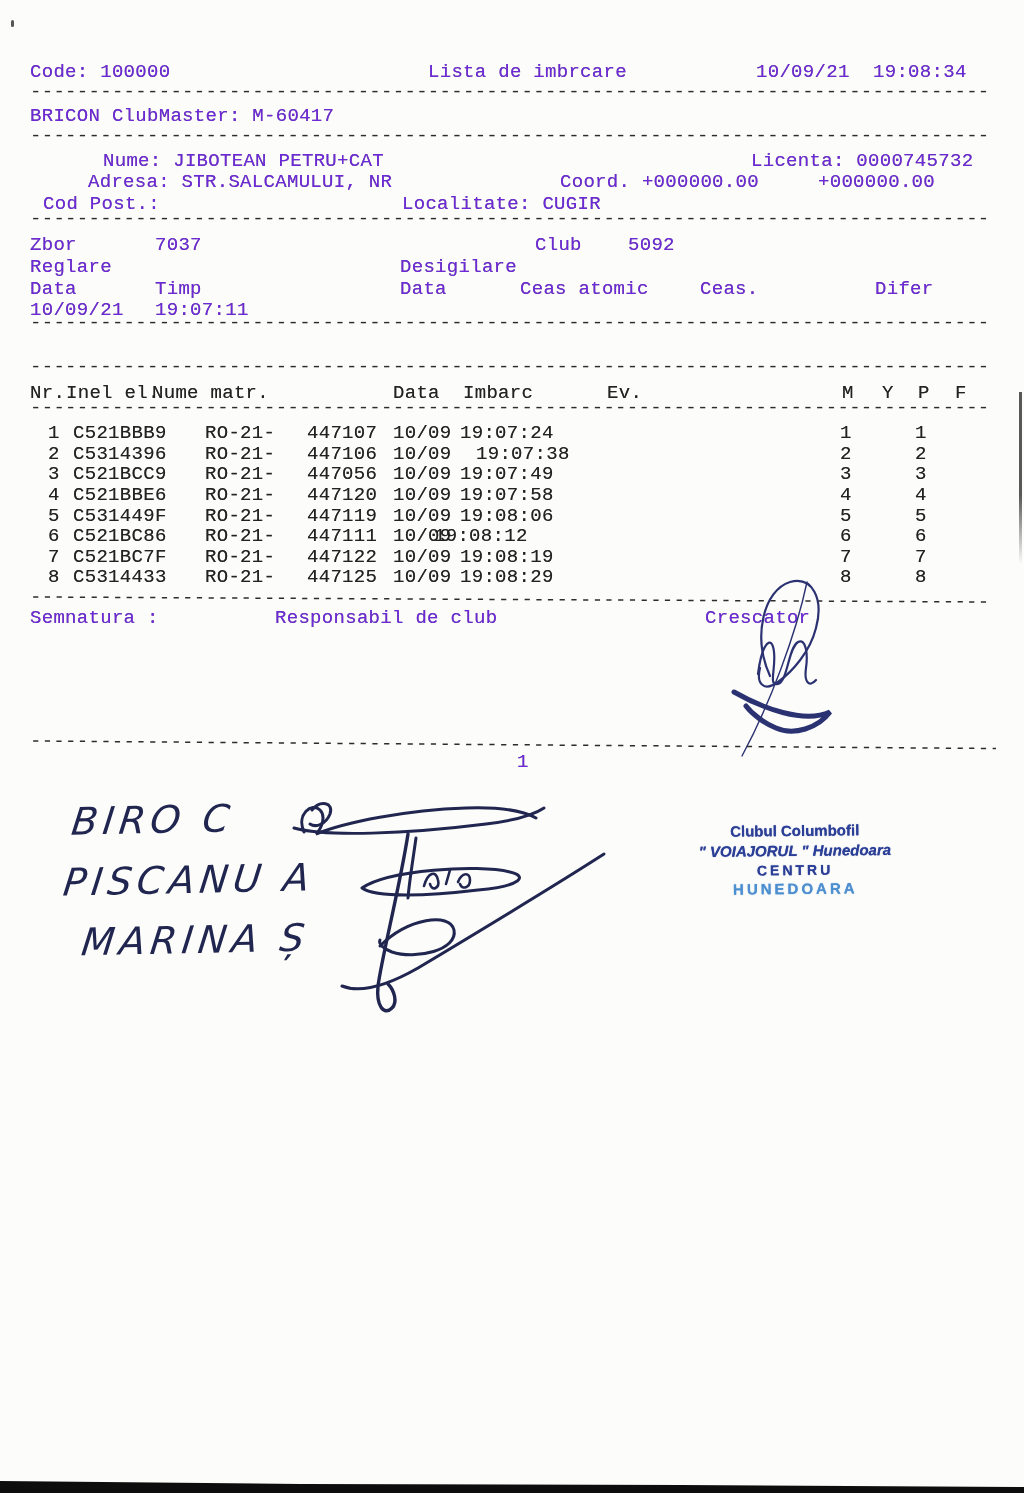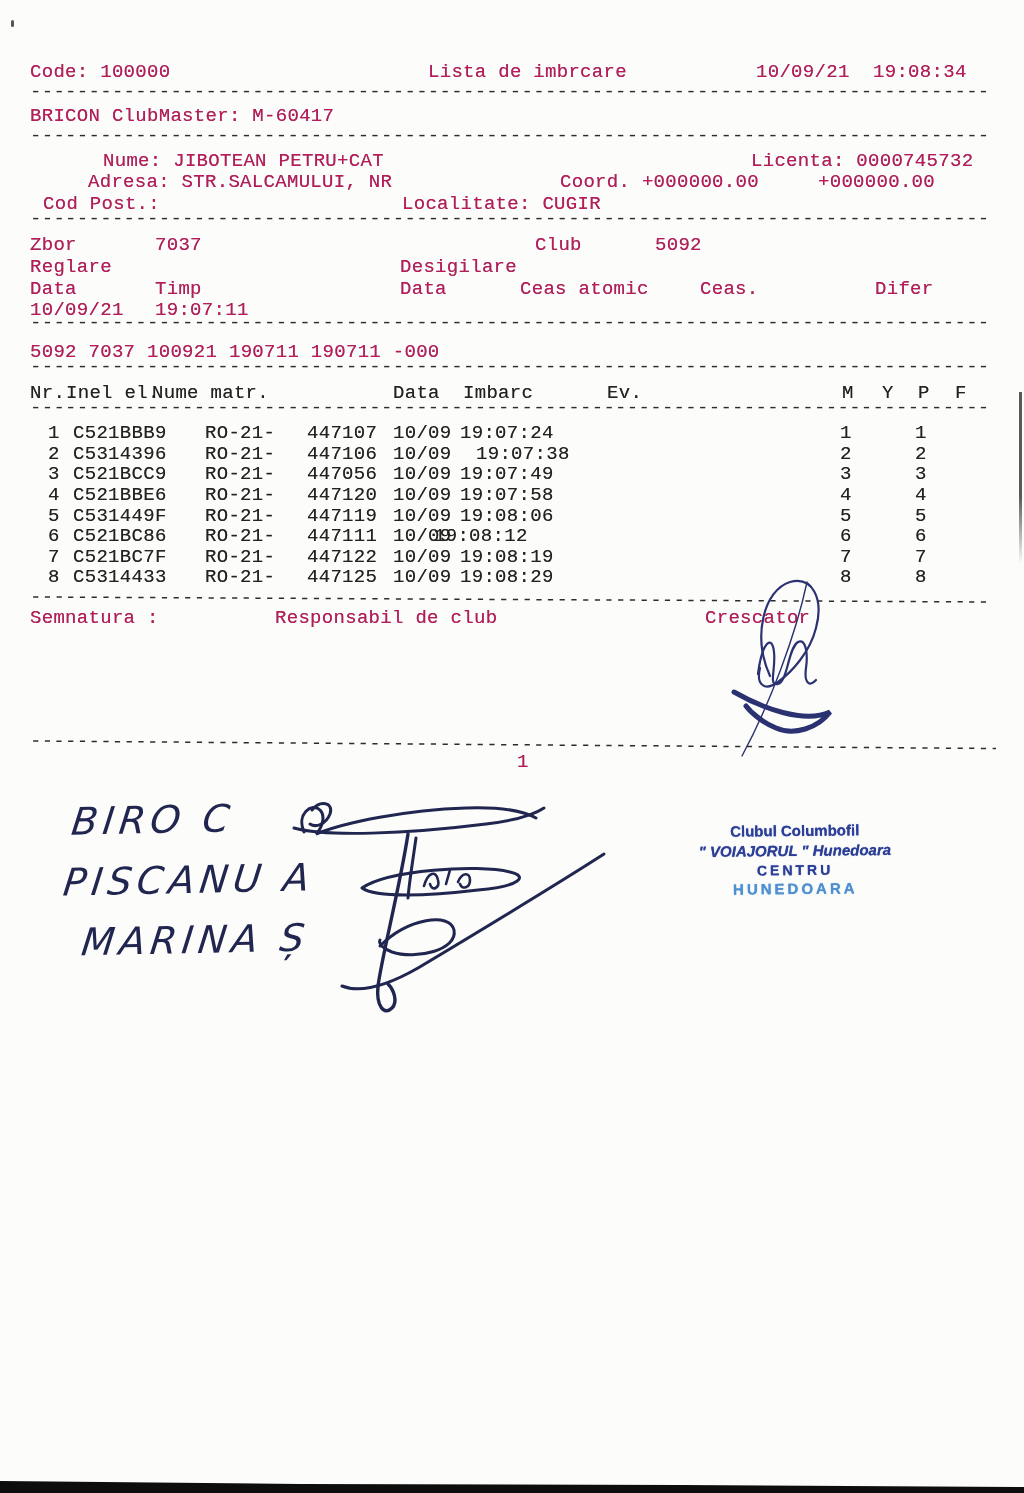--- a/index.html
+++ b/index.html
@@ -4,21 +4,21 @@
 <style>
   html,body{margin:0;padding:0;background:#e8e8e6;}
   .page{
     position:relative;width:1024px;height:1493px;margin:0 auto;
     background:#fcfcfa;overflow:hidden;
     font-family:"Liberation Mono",monospace;
   }
   .t{
     position:absolute;white-space:pre;
     font:19px/20px "Liberation Mono",monospace;
-    letter-spacing:.3px;color:#be185d;
+    letter-spacing:.3px;color:#6d28d9;
     text-shadow:0 0 .4px rgba(20,20,20,.55);
   }
   .dash{
     position:absolute;left:30px;width:962px;height:20px;overflow:hidden;
     white-space:pre;font:19px/20px "Liberation Mono",monospace;
     letter-spacing:.3px;color:#2c2c2a;
   }
   .dash.tilt7{transform:rotate(.3deg);transform-origin:left center;}
   .dash.tilt8{transform:rotate(.45deg);transform-origin:left center;width:966px;}
   .row{position:absolute;left:0;top:0;width:1024px;height:20px;}
@@ -70,34 +70,33 @@
   <div class="t" style="left:88px;top:172px">Adresa: STR.SALCAMULUI, NR</div>
   <div class="t" style="left:560px;top:172px">Coord. +000000.00</div>
   <div class="t" style="left:818px;top:172px">+000000.00</div>
   <div class="t" style="left:43px;top:194px">Cod Post.:</div>
   <div class="t" style="left:402px;top:194px">Localitate: CUGIR</div>
   <div class="dash" style="top:209px">------------------------------------------------------------------------------------------</div>
 
   <div class="t" style="left:30px;top:235px">Zbor</div>
   <div class="t" style="left:155px;top:235px">7037</div>
   <div class="t" style="left:535px;top:235px">Club</div>
-  <div class="t" style="left:655px;top:235px">5092</div>
+  <div class="t" style="left:628px;top:235px">5092</div>
   <div class="t" style="left:30px;top:257px">Reglare</div>
   <div class="t" style="left:400px;top:257px">Desigilare</div>
   <div class="t" style="left:30px;top:279px">Data</div>
   <div class="t" style="left:155px;top:279px">Timp</div>
   <div class="t" style="left:400px;top:279px">Data</div>
   <div class="t" style="left:520px;top:279px">Ceas atomic</div>
   <div class="t" style="left:700px;top:279px">Ceas.</div>
   <div class="t" style="left:875px;top:279px">Difer</div>
   <div class="t" style="left:30px;top:300px">10/09/21</div>
   <div class="t" style="left:155px;top:300px">19:07:11</div>
   <div class="dash" style="top:313px">------------------------------------------------------------------------------------------</div>
 
-  <div class="t" style="left:30px;top:342px">5092 7037 100921 190711 190711 -000</div>
   <div class="dash" style="top:357px">------------------------------------------------------------------------------------------</div>
 
   <div class="row" style="top:383px">
     <span class="c" style="left:30px">Nr.</span>
     <span class="c" style="left:66px">Inel el.</span>
     <span class="c" style="left:152px">Nume matr.</span>
     <span class="c" style="left:393px">Data</span>
     <span class="c" style="left:463px">Imbarc</span>
     <span class="c" style="left:607px">Ev.</span>
     <span class="c" style="left:842px">M</span>

